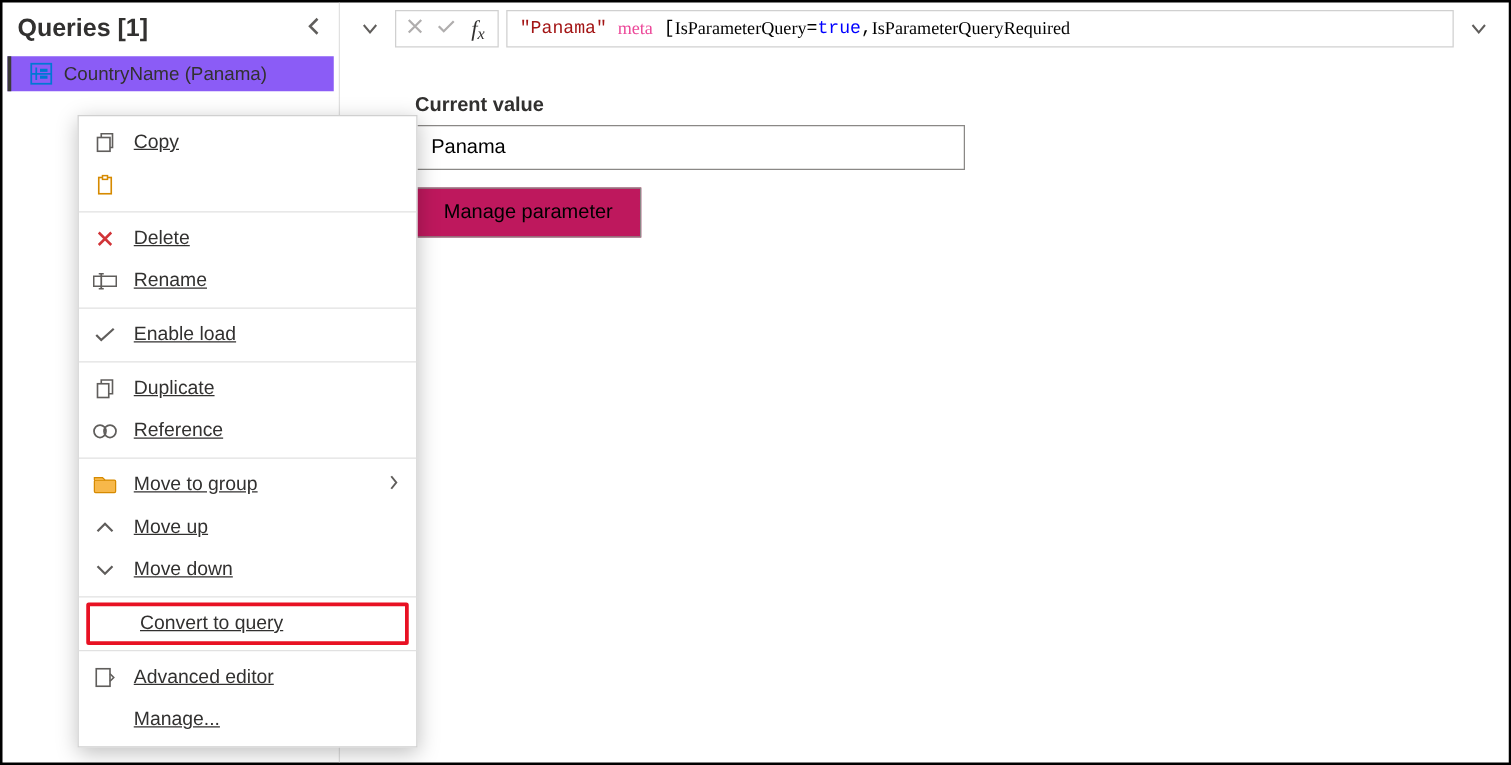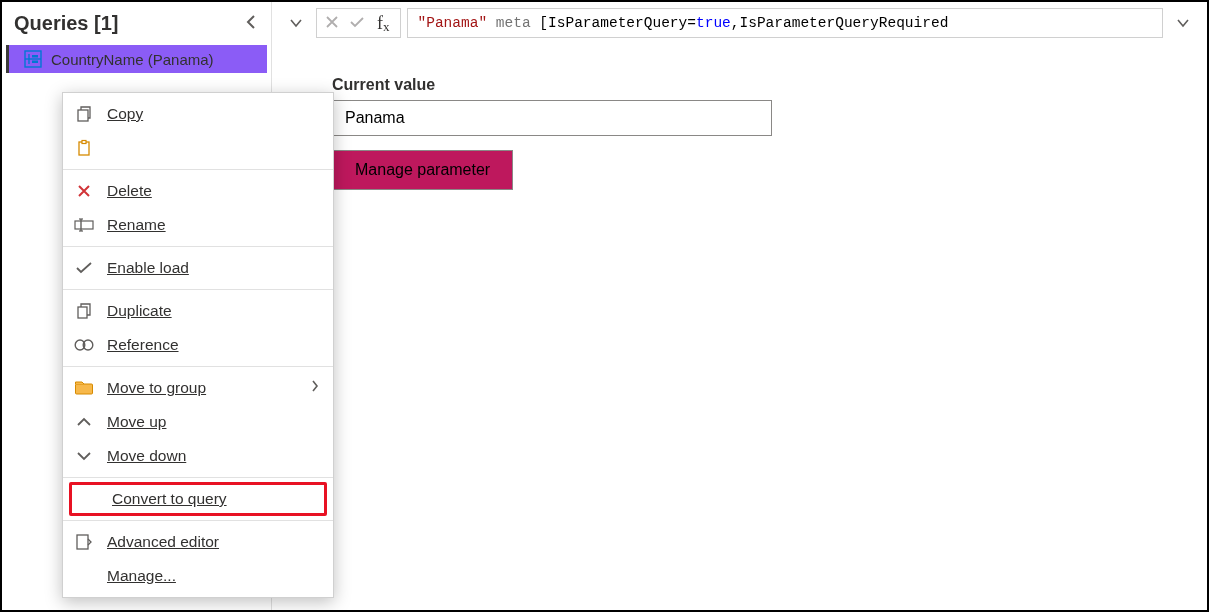--- a/index.html
+++ b/index.html
@@ -79,38 +79,38 @@
   .fb-btns {
     display:flex; align-items:center;
     border: 1px solid #d0d0d0;
     background:#fff;
     height: 30px;
     padding: 0 6px;
     gap:6px;
   }
   .fb-cancel { color:#b0aeae; cursor:pointer; padding:0 2px;}
   .fb-ok { color:#b0aeae; cursor:pointer; padding:0 2px;}
-  .fb-fx { font-family: "Times New Roman", serif; font-size: 18px; color:#323130; padding: 0 4px; }
+  .fb-fx { font-style: italic; font-family: "Times New Roman", serif; font-size: 18px; color:#323130; padding: 0 4px; }
   .formula-input {
     flex:1;
     border: 1px solid #d0d0d0;
     height: 30px;
     display:flex;
     align-items:center;
     padding: 0 10px;
     font-family: Consolas, "Courier New", monospace;
     font-size: 14.5px;
     white-space: nowrap;
     overflow: hidden;
   }
   .tok-str { color: #a31515; }
-  .tok-kw  { color: #737373; }
+  .tok-kw  { color: #ec4899; font-family: Liberation Serif, serif; }
   .tok-bool{ color: #0000ff; }
   .tok-punct { color: #000; }
-  .tok-plain { color: #000; }
+  .tok-plain { color: #000; font-family: Liberation Serif, serif; }
 
   .param-section {
     padding: 28px 0 0 50px;
   }
   .cv-label {
     font-weight: 600;
     font-size: 16px;
     margin-bottom: 6px;
   }
   .cv-input {

